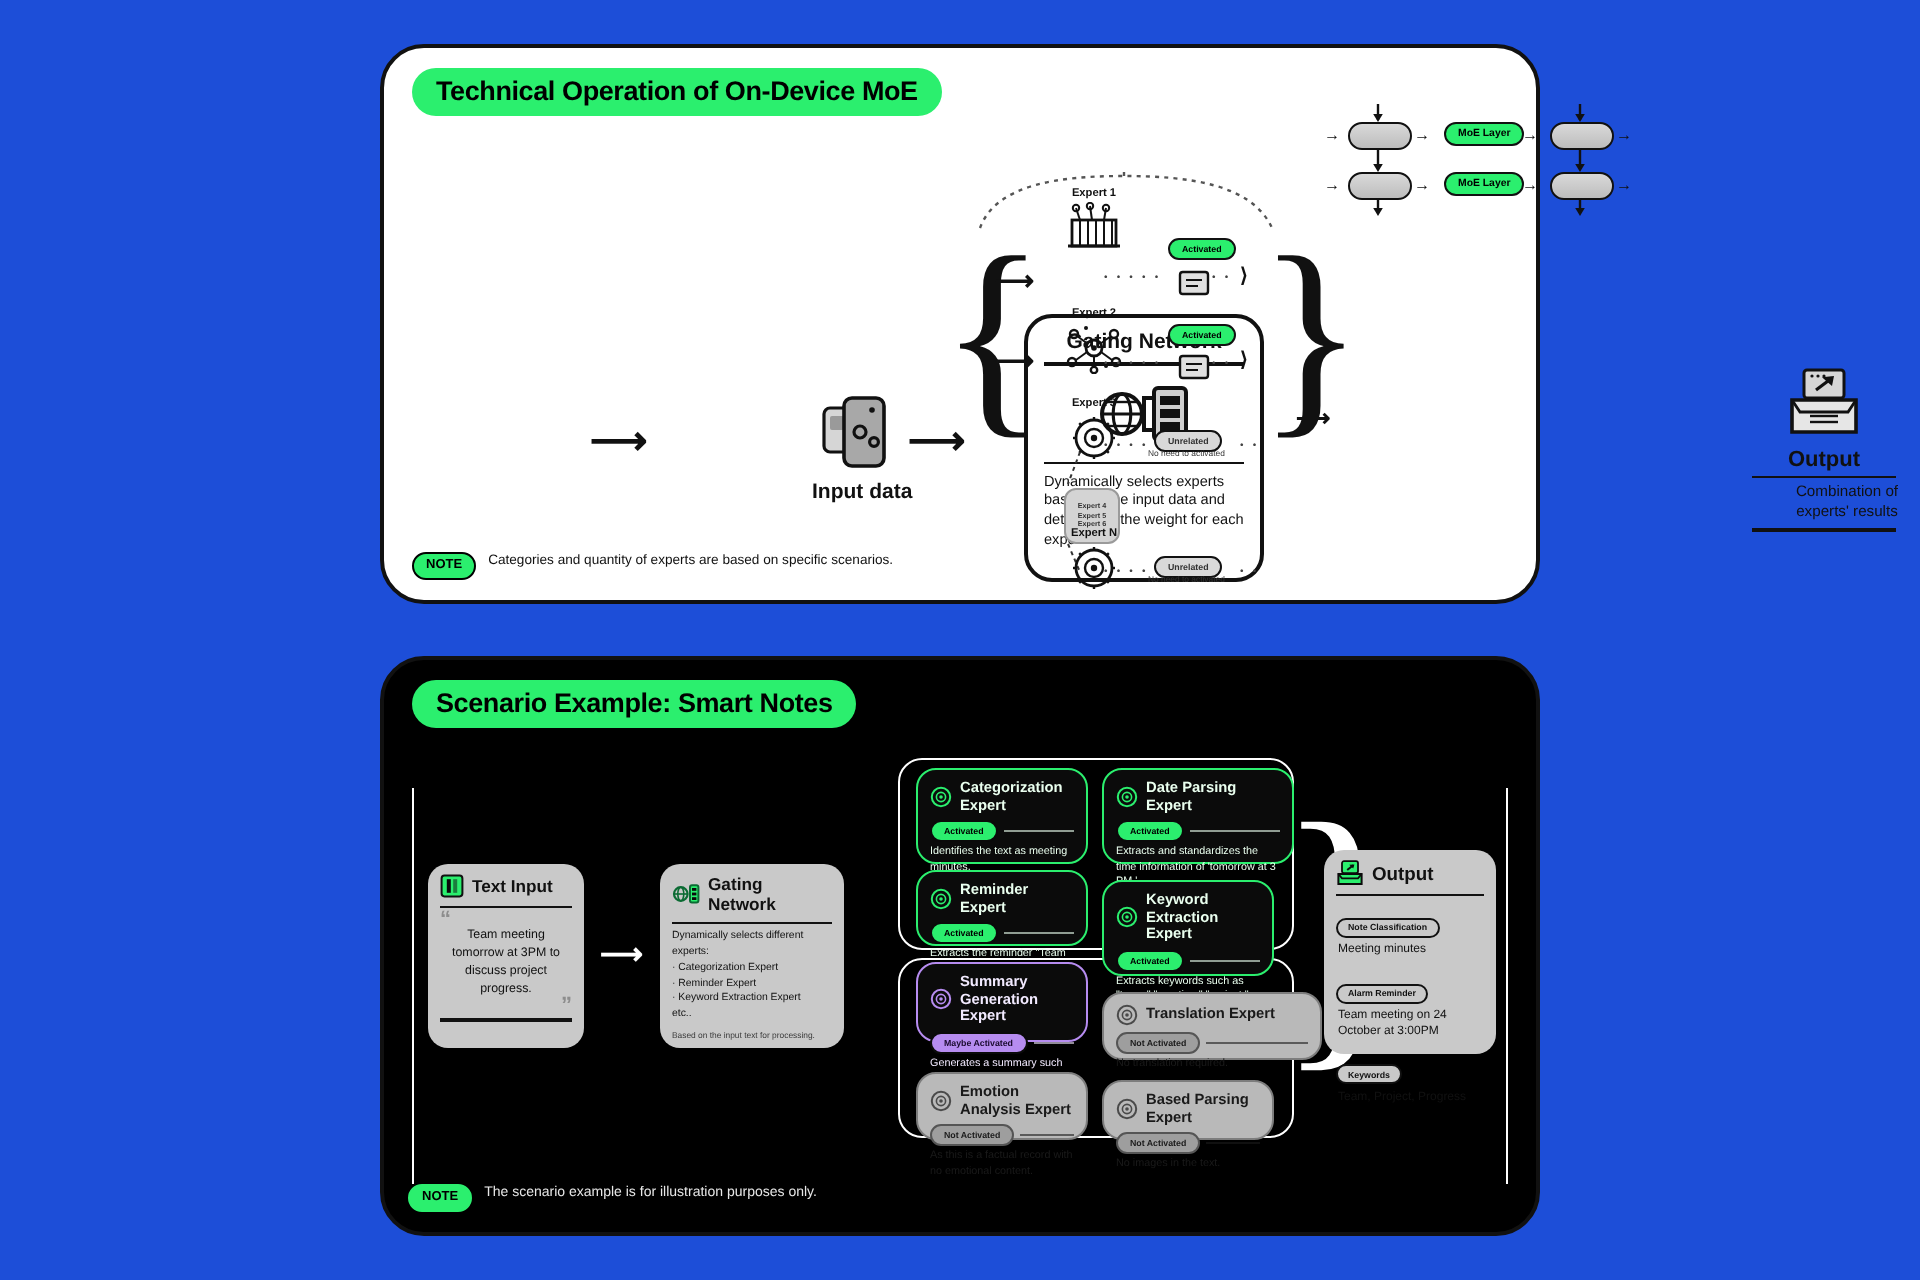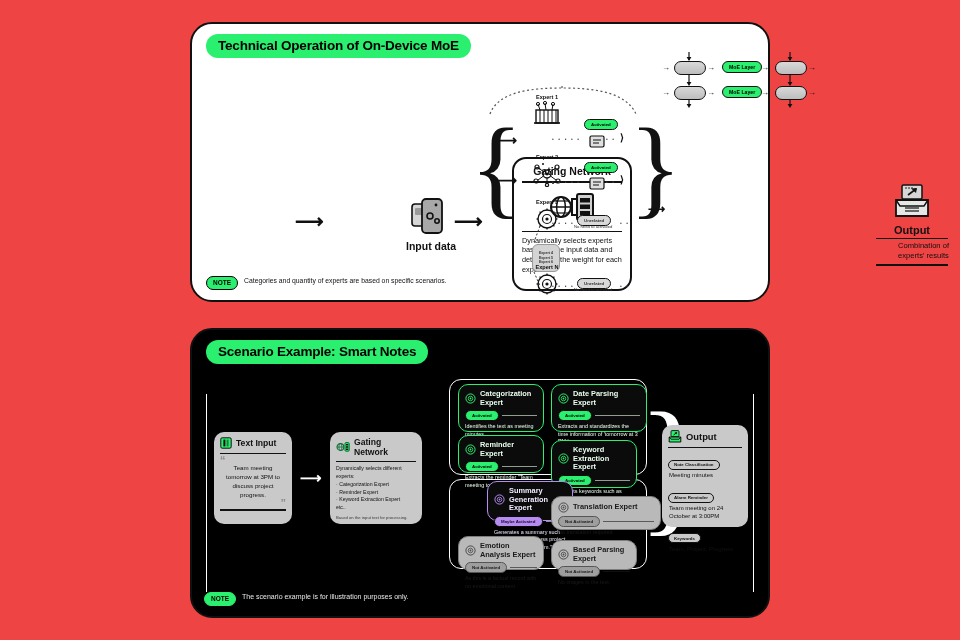--- a/index.html
+++ b/index.html
@@ -1,17 +1,17 @@
 <!DOCTYPE html>
 <html><head>
 <meta charset="utf-8">
 <style>
   html,body{margin:0;padding:0;background:#ffffff;}
   body{width:960px;height:640px;overflow:hidden;font-family:"Liberation Sans",sans-serif;color:#111;}
-  .stage{position:relative;width:960px;height:640px;background:#ef4444;}
+  .stage{position:relative;width:960px;height:640px;background:#1d4ed8;}
 
   
   .panel-top{
     position:absolute;left:190px;top:22px;width:580px;height:280px;
     background:#fff;border:2px solid #111;border-radius:22px;box-sizing:border-box;
   }
   .panel-bottom{
     position:absolute;left:190px;top:328px;width:580px;height:290px;
     background:#000;border:2px solid #111;border-radius:22px;box-sizing:border-box;
   }
@@ -487,21 +487,21 @@
       </span>
       <span>Keyword Extraction Expert</span>
     </div>
     <div class="badgerow">
       <span class="badge b-act">Activated</span>
       <span class="line"></span>
     </div>
     <div class="cbody">Extracts keywords such as "team," "meeting," "project," "progress."</div>
   </div>
 
-  <div class="card purple" style="left:458px;top:481px;width:86px;height:40px;margin-left:29px;">
+  <div class="card purple" style="left:458px;top:481px;width:86px;height:40px;">
     <div class="chead">
       <span>
         <svg width="11" height="11" viewBox="0 0 11 11">
             <circle cx="5.5" cy="5.5" r="4.6" fill="none" stroke="#b68cf0" stroke-width="1"></circle>
             <circle cx="5.5" cy="5.5" r="2.3" fill="none" stroke="#b68cf0" stroke-width=".8"></circle>
             <circle cx="5.5" cy="5.5" r=".9" fill="#b68cf0"></circle>
           </svg>
       </span>
       <span>Summary Generation Expert</span>
     </div>

